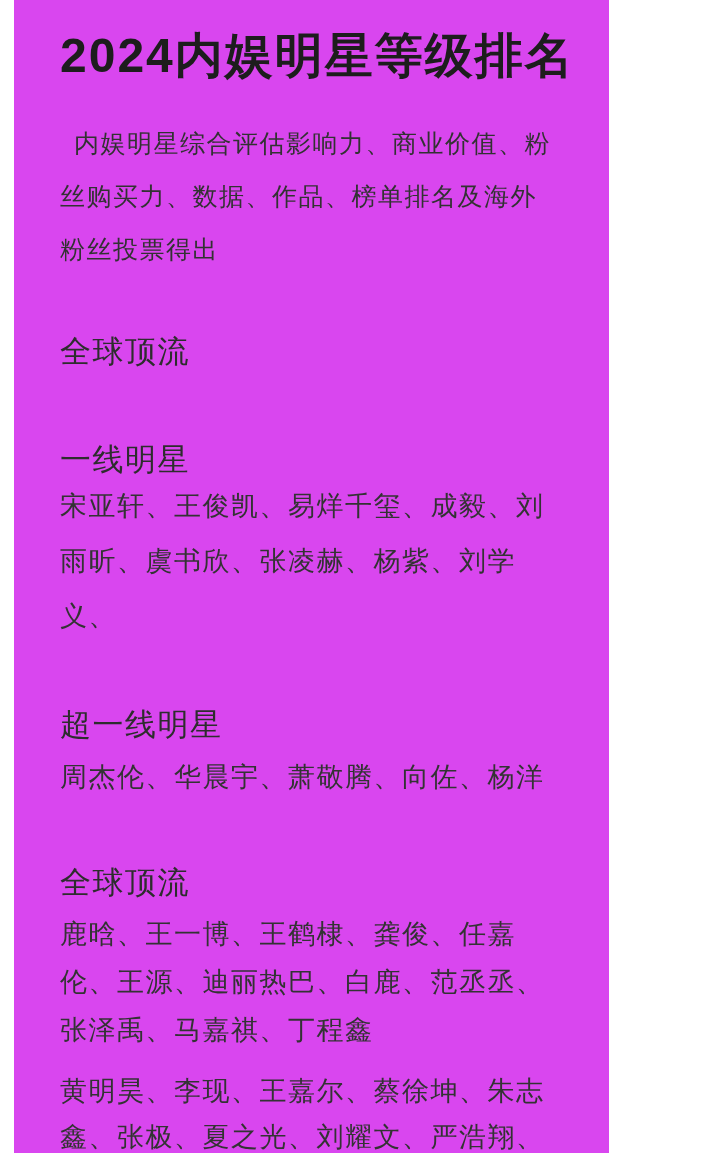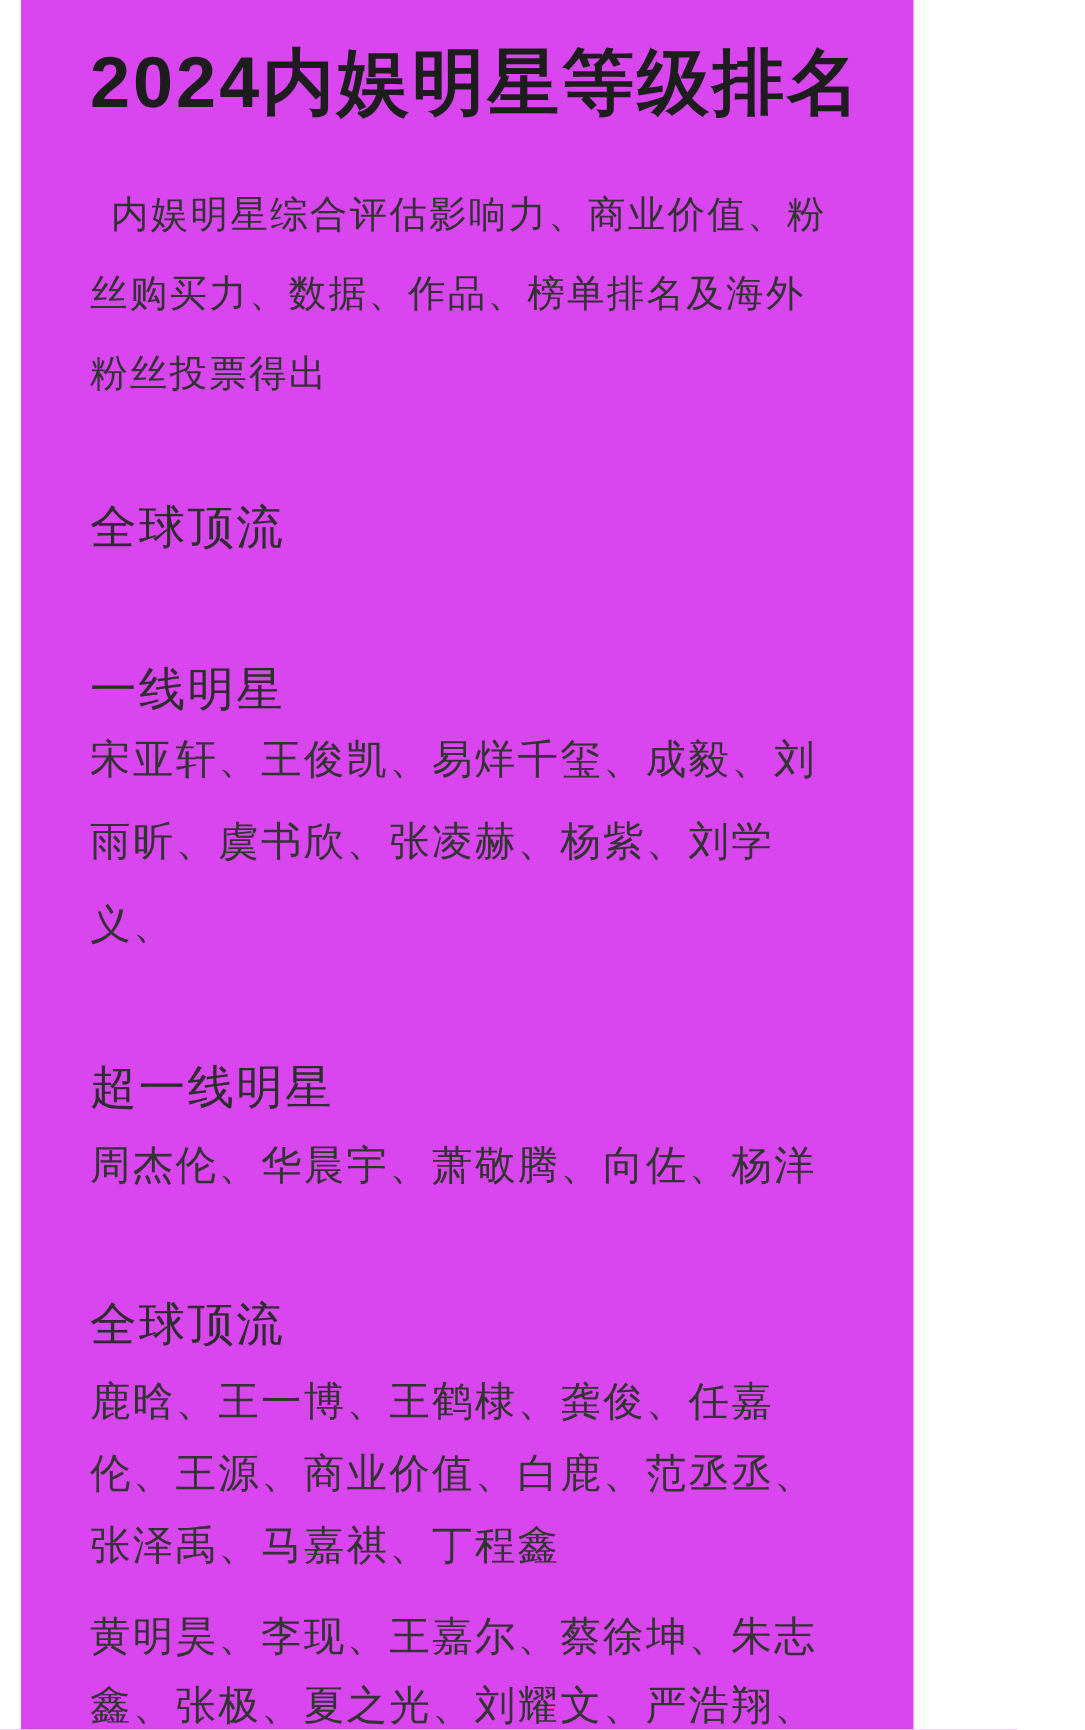--- a/index.html
+++ b/index.html
@@ -87,20 +87,20 @@
     <p class="tier-members">宋亚轩、王俊凯、易烊千玺、成毅、刘雨昕、虞书欣、张凌赫、杨紫、刘学义、</p>
   </section>
 
   <section class="tier tier-2">
     <h2 class="tier-name">超一线明星</h2>
     <p class="tier-members">周杰伦、华晨宇、萧敬腾、向佐、杨洋</p>
   </section>
 
   <section class="tier tier-4">
     <h2 class="tier-name">全球顶流</h2>
-    <p class="tier-members">鹿晗、王一博、王鹤棣、龚俊、任嘉伦、王源、商业价值、白鹿、范丞丞、张泽禹、马嘉祺、丁程鑫</p>
+    <p class="tier-members">鹿晗、王一博、王鹤棣、龚俊、任嘉伦、王源、迪丽热巴、白鹿、范丞丞、张泽禹、马嘉祺、丁程鑫</p>
   </section>
 
   <section class="tier tier-5">
     <p class="tier-members">黄明昊、李现、王嘉尔、蔡徐坤、朱志鑫、张极、夏之光、刘耀文、严浩翔、张真源</p>
   </section>
 
 </div>
 
 </body></html>

